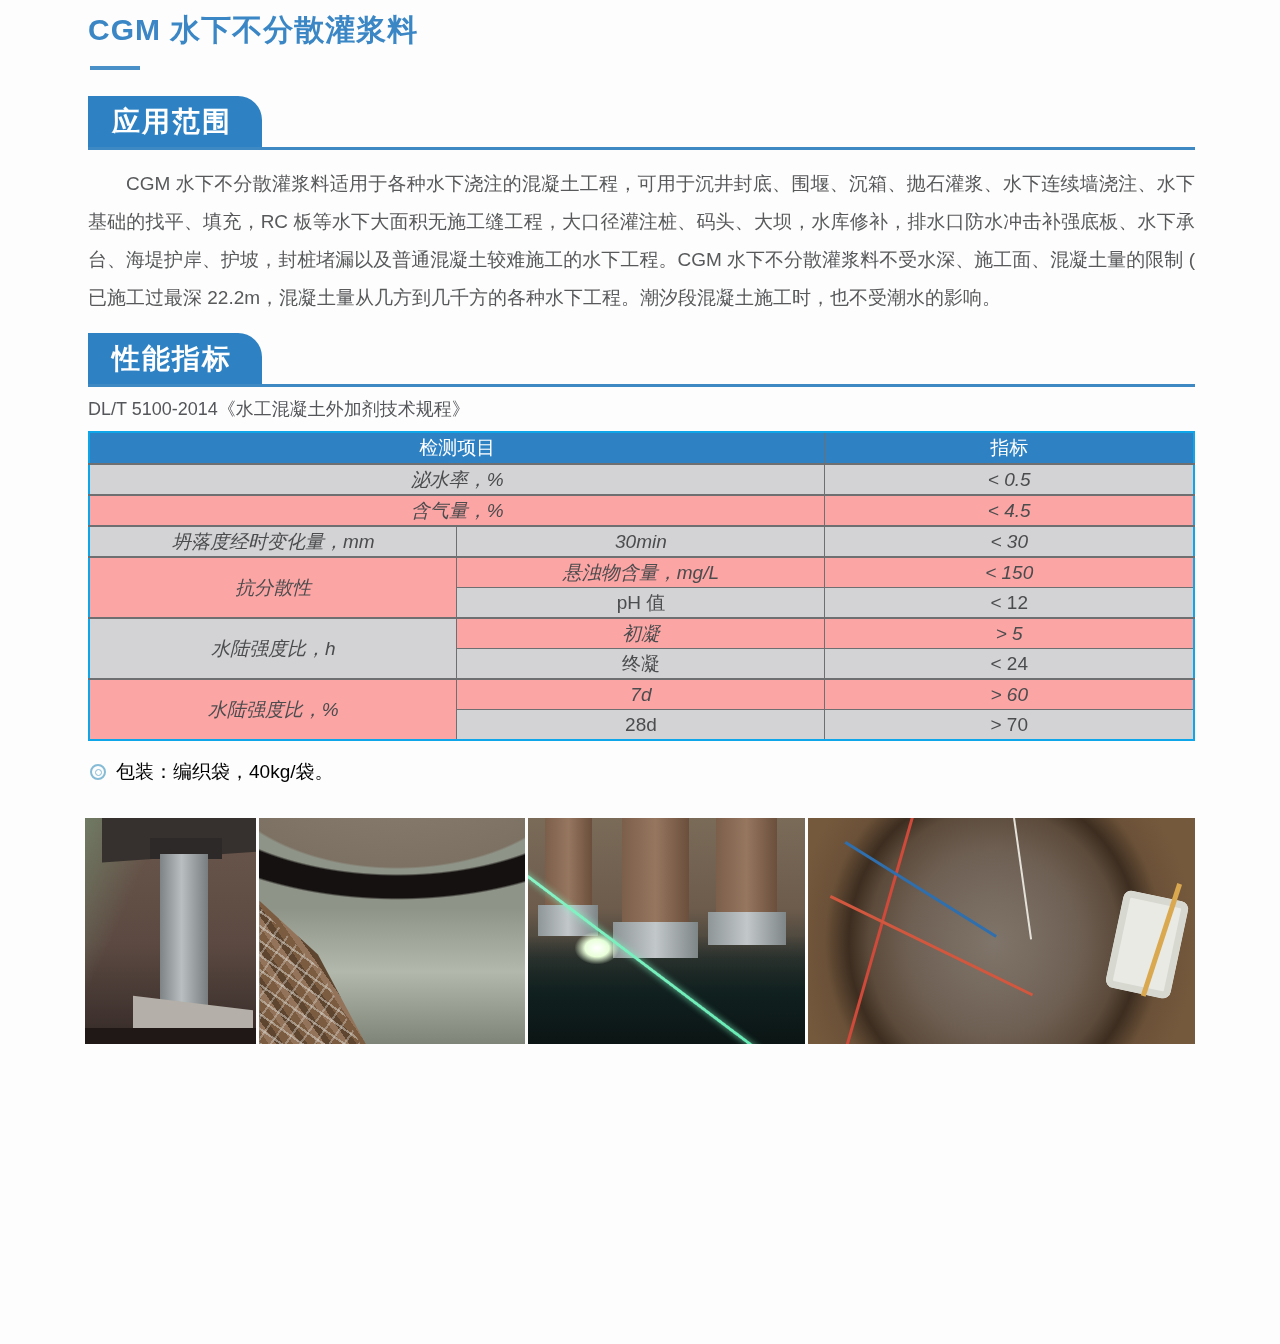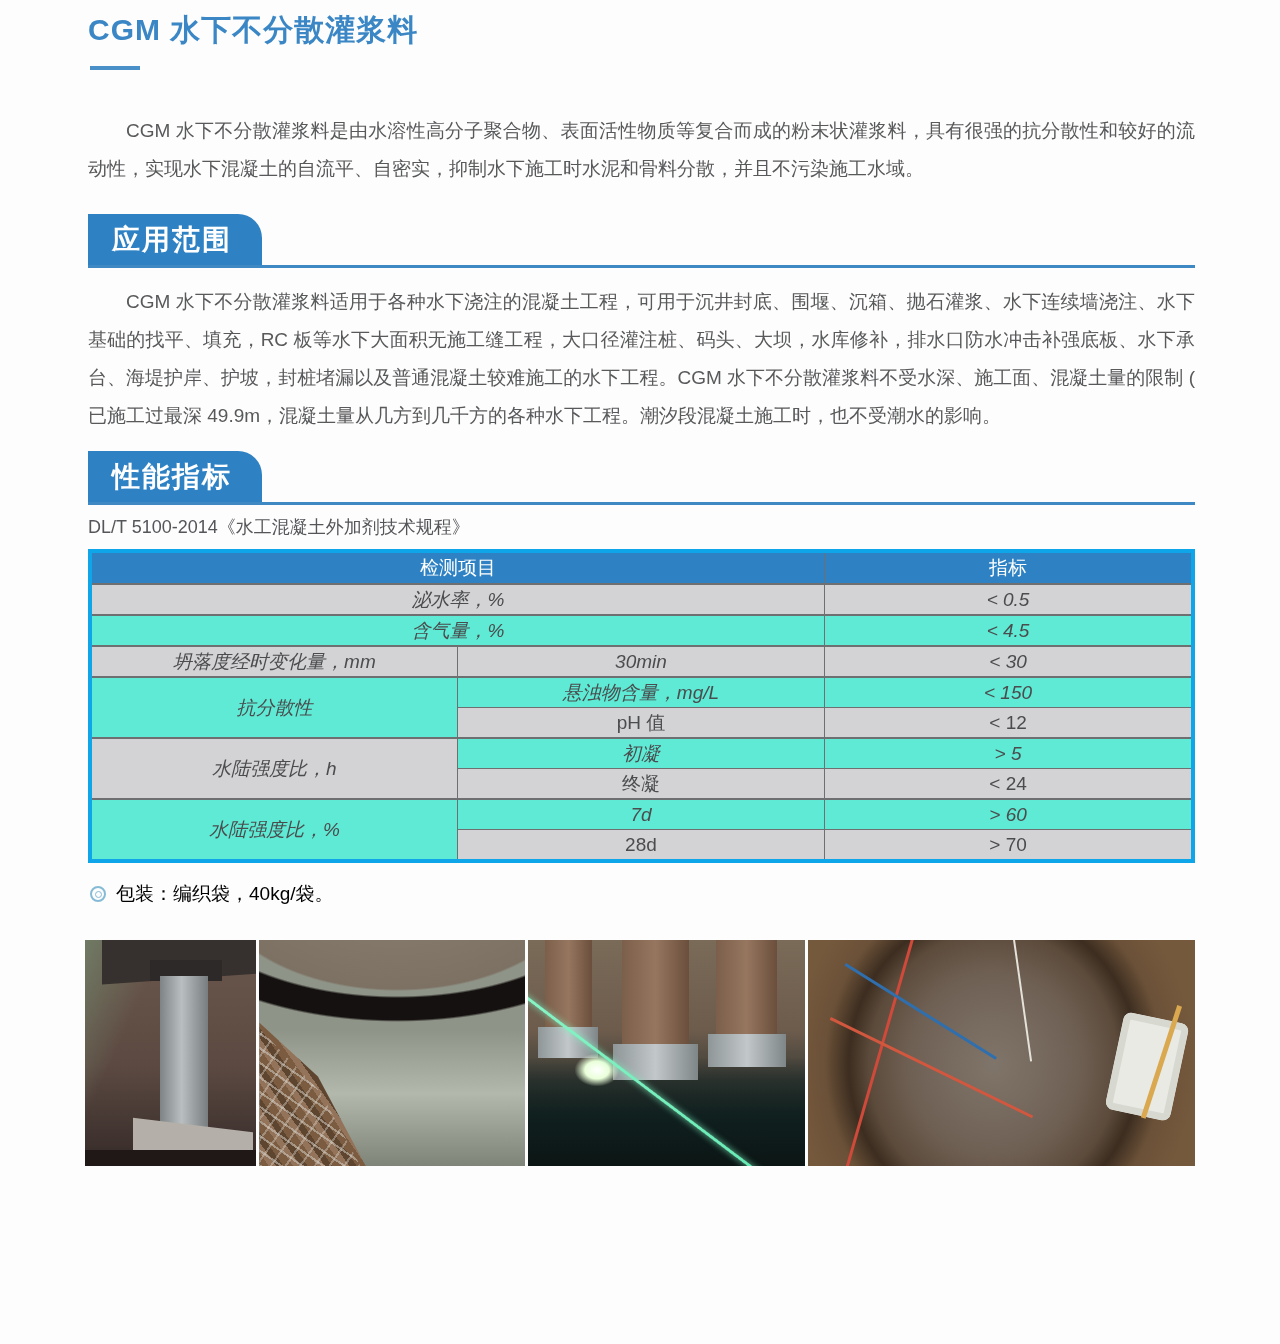--- a/index.html
+++ b/index.html
@@ -38,33 +38,33 @@
   .sec-head.pack { margin-top:34px; }
   .app-body { margin-top:15px; }
 
   
   .std-caption {
     margin-top:10px; text-align:left;
     font-size:18px; color:#55565a; line-height:24px;
   }
   table.perf {
     width:100%; border-collapse:collapse; margin-top:10px;
-    border:4px solid #0ea5e9; table-layout:fixed;
+    border:2px solid #0ea5e9; table-layout:fixed;
     font-size:19px; color:#4b4c4e;
   }
   table.perf td, table.perf th {
     border:1px solid #6e6f71; text-align:center;
     height:29px; padding:0 4px; font-weight:400;
   }
   table.perf tr.head th {
     background:#2e82c4; color:#ffffff; height:30px; font-size:19px;
   }
   table.perf tr.sep td { border-top-width:2px;font-style:italic; }
   td.bg-g { background:#d3d3d5; }
-  td.bg-w { background:#5eead4; }
+  td.bg-w { background:#fca5a5; }
 
   
   .bullets { margin-top:14px; }
   .bullet { display:flex; align-items:flex-start; font-size:19px; line-height:33px; color:#000000; }
   .ring {
     flex:0 0 auto; width:12px; height:12px; margin:9px 10px 0 2px;
     border:2px solid #85bbd6; border-radius:50%;
     display:flex; align-items:center; justify-content:center;
   }
   .ring::after { content:""; width:5px; height:5px; border:1.5px solid #85bbd6; border-radius:50%; }
@@ -128,26 +128,25 @@
   .p4-stick { position:absolute; right:8%; top:28%; width:5px; height:52%; background:#d9a84f; transform:rotate(18deg); }
 </style>
 </head>
 <body>
 
 <div class="content">
 
   <h1 class="page-title">CGM 水下不分散灌浆料</h1>
   <div class="title-underline"></div>
 
-  <p class="para intro">CGM 水下不分散灌浆料是由水溶性高分子聚合物、表面活性物质等复合而成的粉末状灌浆料，具有很强的抗分散性和较好的流动性，实现水下混凝土的自流平、自密实，抑制水下施工时水泥和骨料分散，并且不污染施工水域。</p>
 
   <div class="sec-head">
     <span class="sec-badge">应用范围</span>
   </div>
-  <p class="para app-body">CGM 水下不分散灌浆料适用于各种水下浇注的混凝土工程，可用于沉井封底、围堰、沉箱、抛石灌浆、水下连续墙浇注、水下基础的找平、填充，RC 板等水下大面积无施工缝工程，大口径灌注桩、码头、大坝，水库修补，排水口防水冲击补强底板、水下承台、海堤护岸、护坡，封桩堵漏以及普通混凝土较难施工的水下工程。CGM 水下不分散灌浆料不受水深、施工面、混凝土量的限制 ( 已施工过最深 49.9m，混凝土量从几方到几千方的各种水下工程。潮汐段混凝土施工时，也不受潮水的影响。</p>
+  <p class="para app-body">CGM 水下不分散灌浆料适用于各种水下浇注的混凝土工程，可用于沉井封底、围堰、沉箱、抛石灌浆、水下连续墙浇注、水下基础的找平、填充，RC 板等水下大面积无施工缝工程，大口径灌注桩、码头、大坝，水库修补，排水口防水冲击补强底板、水下承台、海堤护岸、护坡，封桩堵漏以及普通混凝土较难施工的水下工程。CGM 水下不分散灌浆料不受水深、施工面、混凝土量的限制 ( 已施工过最深 22.2m，混凝土量从几方到几千方的各种水下工程。潮汐段混凝土施工时，也不受潮水的影响。</p>
 
   <div class="sec-head perf">
     <span class="sec-badge">性能指标</span>
   </div>
   <div class="std-caption">DL/T 5100-2014《水工混凝土外加剂技术规程》</div>
 
   <table class="perf">
     <colgroup>
         <col style="width:33.3%">
         <col style="width:33.3%">

